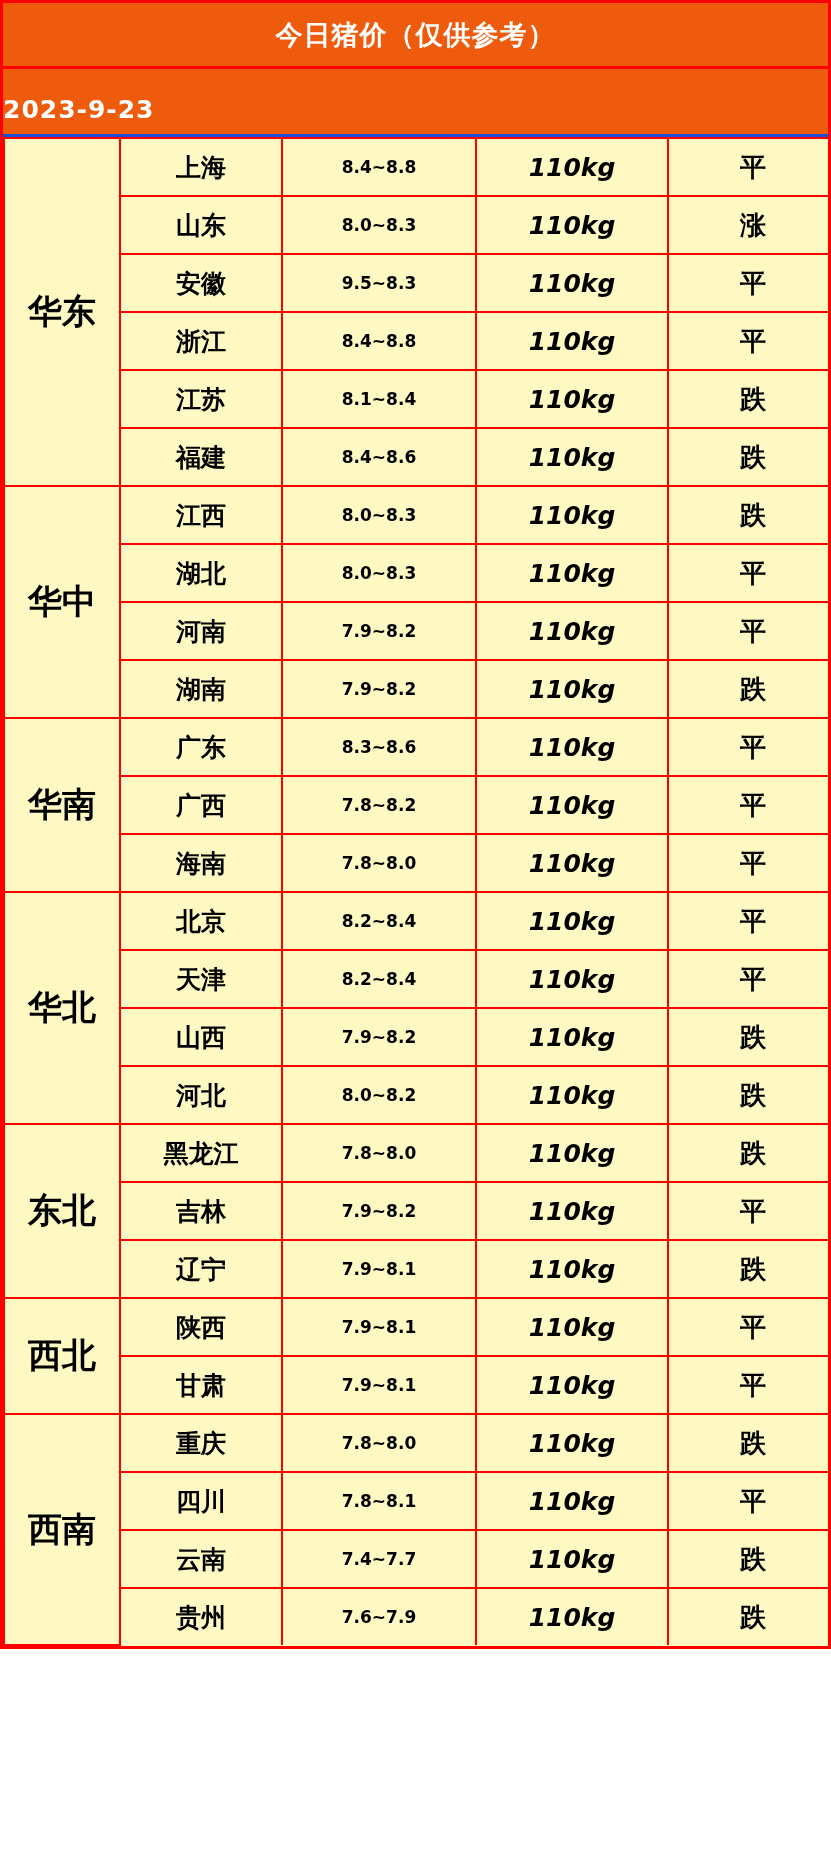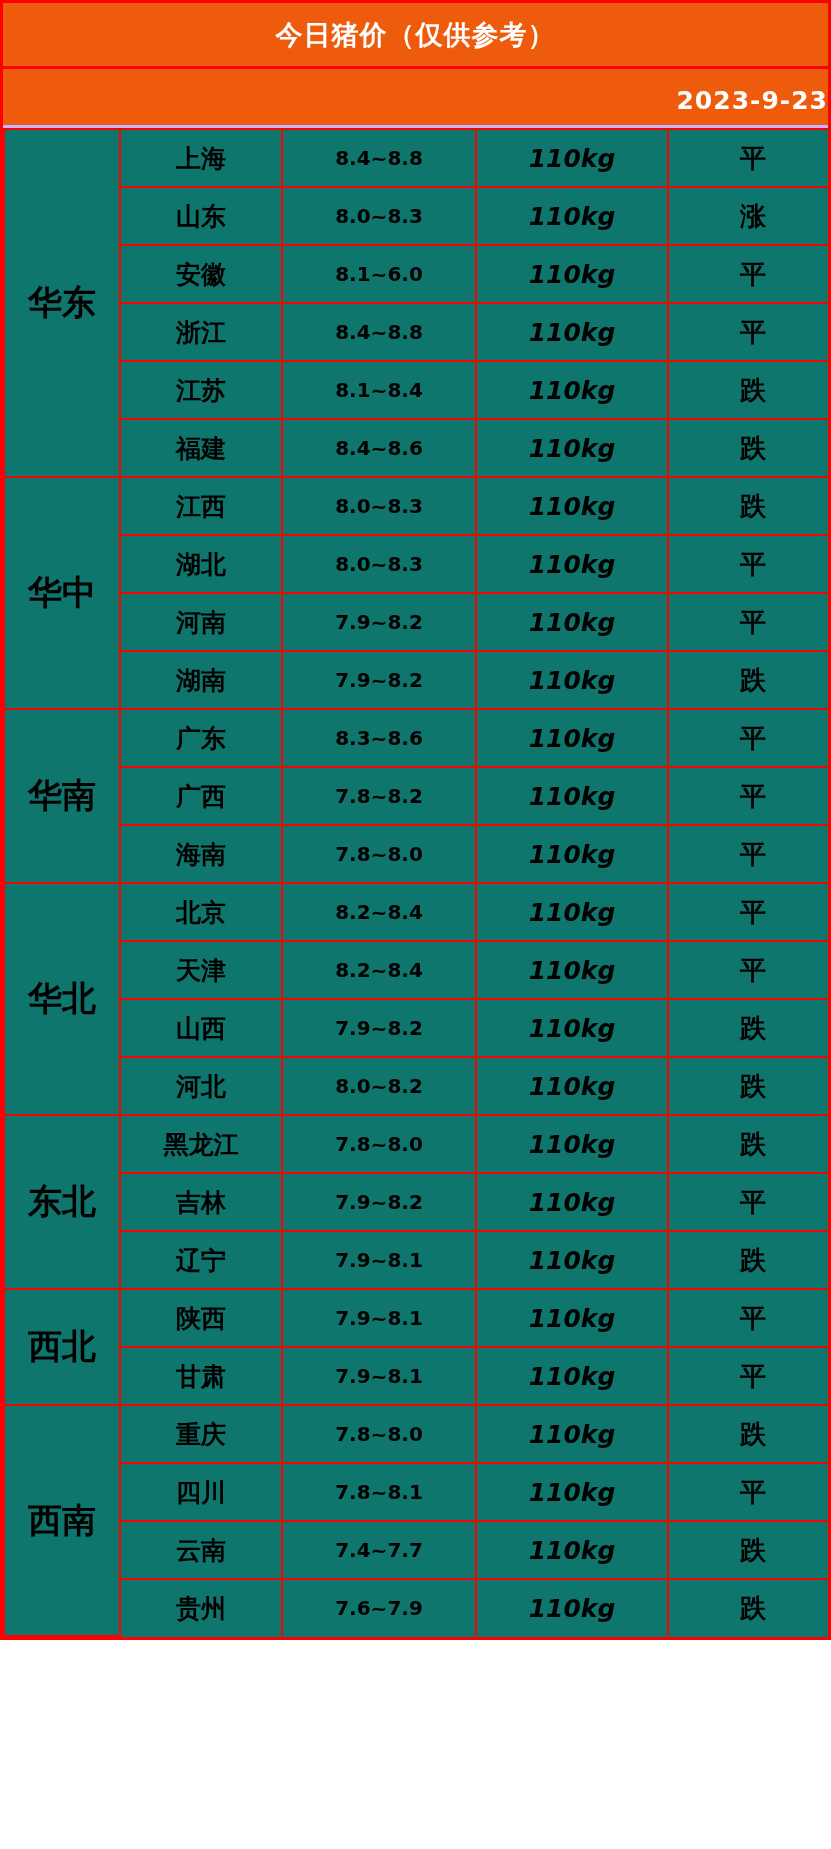--- a/index.html
+++ b/index.html
@@ -8,41 +8,41 @@
     background: #ffffff;
   }
   body {
     width: 831px;
     font-family: "DejaVu Sans", "Liberation Sans", sans-serif;
   }
   .sheet {
     width: 831px;
     box-sizing: border-box;
     border: 3px solid #ff0000;
-    background: #0f766e;
+    background: #fef9c3;
   }
   .title-bar {
     background: #ef5b0c;
     color: #ffffff;
     text-align: center;
     font-size: 27px;
     font-weight: bold;
     letter-spacing: 1px;
     padding: 14px 0 13px 0;
     border-bottom: 3px solid #ff0000;
   }
   .date-bar {
     background: #ef5b0c;
     color: #ffffff;
-    text-align: right;
+    text-align: left;
     font-size: 25px;
     font-weight: bold;
     letter-spacing: 1px;
-    padding: 17px 0 10px 0;
-    border-bottom: 3px solid #c4b5fd;
+    padding: 26px 0 10px 0;
+    border-bottom: 3px solid #1d4ed8;
   }
   table.price-table {
     width: 100%;
     border-collapse: collapse;
     table-layout: fixed;
   }
   table.price-table td {
     border: 2px solid #ff0000;
     text-align: center;
     vertical-align: middle;
@@ -56,21 +56,21 @@
     font-size: 34px;
     border-left: none;
   }
   td.province {
     width: 160px;
     font-size: 25px;
     font-family: Liberation Mono, monospace;
   }
   td.price {
     width: 192px;
-    font-size: 20px;
+    font-size: 17px;
     margin-left: 40px;
   }
   td.weight {
     width: 190px;
     font-size: 25px;
     font-style: italic;
   }
   td.trend {
     width: 168px;
     font-size: 26px;
@@ -97,21 +97,21 @@
           <td class="trend t-flat">平</td>
         </tr>
         <tr>
           <td class="province">山东</td>
           <td class="price">8.0~8.3</td>
           <td class="weight">110kg</td>
           <td class="trend t-up">涨</td>
         </tr>
         <tr>
           <td class="province">安徽</td>
-          <td class="price">8.1~6.0</td>
+          <td class="price">9.5~8.3</td>
           <td class="weight">110kg</td>
           <td class="trend t-flat">平</td>
         </tr>
         <tr>
           <td class="province">浙江</td>
           <td class="price">8.4~8.8</td>
           <td class="weight">110kg</td>
           <td class="trend t-flat">平</td>
         </tr>
         <tr>

